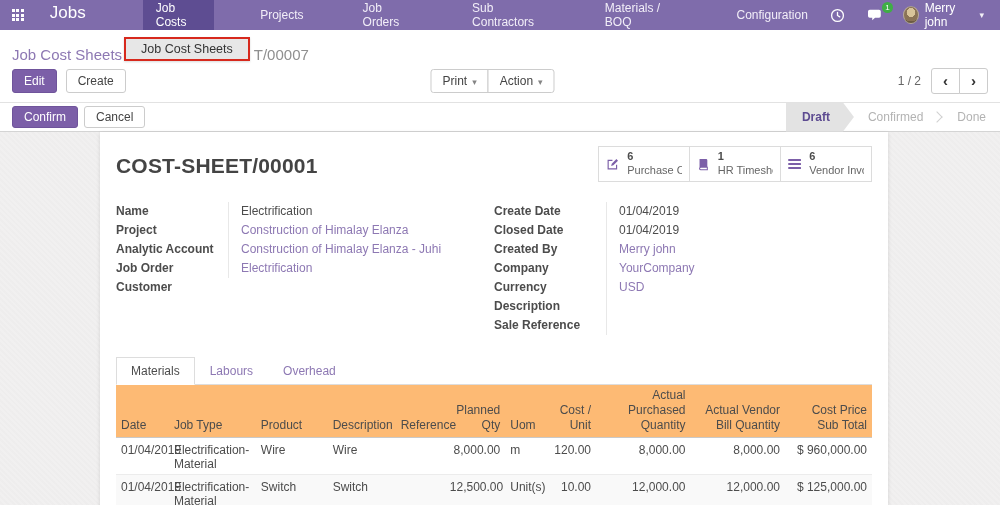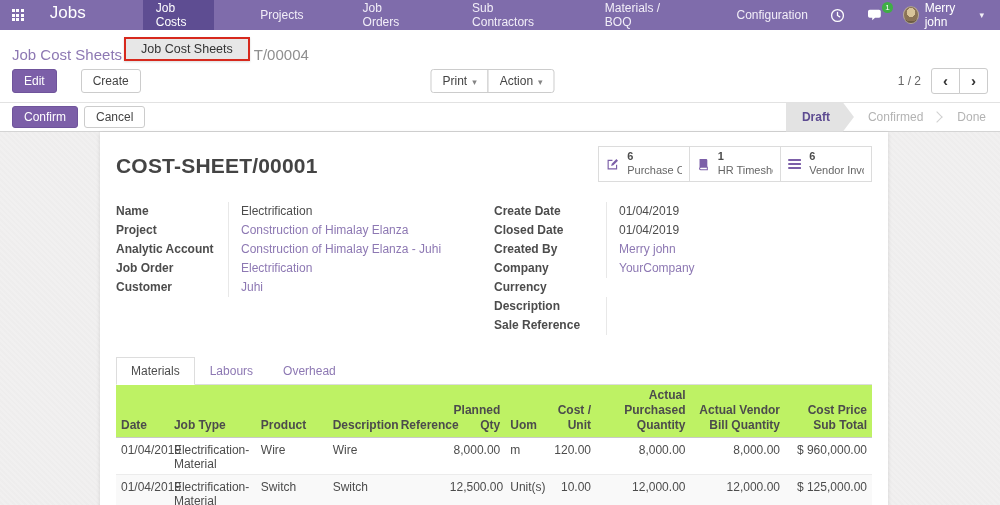--- a/index.html
+++ b/index.html
@@ -26,21 +26,21 @@
   
   .control-panel { background:#fff; border-bottom:1px solid #e2e2e2; padding:5px 12px 8px; }
   .breadcrumb-row { display:flex; align-items:flex-end; height:28px; }
   .bc-link { color:#8d78b3; font-size:15px; cursor:pointer; }
   .bc-overlay { display:inline-block; background:#e7e7e7; border:2px solid #d7291d; padding:3px 15px; font-size:12.5px; color:#333; margin:0 4px 2px 2px; box-shadow:0 1px 2px rgba(0,0,0,.15); }
   .bc-tail { color:#8f8f8f; font-size:15px; }
   .cp-buttons { display:flex; align-items:center; margin-top:4px; position:relative; height:27px; }
   .btn { font-size:12px; border-radius:3px; padding:4px 11px; cursor:pointer; border:1px solid transparent; background:#fff; color:#444; font-family:inherit; }
   .btn-primary { background:#7c5fa8; color:#fff; border-color:#6f549b; }
   .btn-default { border-color:#ccc; }
-  .cp-left { display:flex; gap:24px; }
+  .cp-left { display:flex; gap:9px; }
   .cp-center { position:absolute; left:50%; transform:translateX(-56%); display:flex; }
   .btn-group .btn { border-radius:0; }
   .btn-group { display:flex; }
   .btn-group .btn:first-child { border-radius:3px 0 0 3px; }
   .btn-group .btn:last-child { border-radius:0 3px 3px 0; margin-left:-1px; }
   .btn .caret { color:#777; margin-left:5px; font-size:9px; }
   .cp-right { margin-left:auto; display:flex; align-items:center; gap:10px; }
   .pager-value { color:#666; }
   .pager-btn { width:29px; height:26px; font-size:15px; font-weight:bold; color:#333; display:flex; align-items:center; justify-content:center; padding:0; }
 
@@ -70,21 +70,21 @@
   .field-row { display:flex; min-height:19px; align-items:flex-start; }
   .field-label { width:112px; font-weight:bold; font-size:12px; color:#4c4c4c; padding:2px 0; flex-shrink:0; }
   .field-value { flex:1; border-left:1px solid #e8e8e8; padding:2px 0 2px 12px; font-size:12px; color:#4c4c4c; min-height:19px; }
   .field-value.link { color:#8d78b3; cursor:pointer; }
 
   .tabs { margin-top:22px; display:flex; border-bottom:1px solid #ddd; }
   .tab { padding:6px 14px; font-size:12px; color:#8d78b3; cursor:pointer; border:1px solid transparent; margin-bottom:-1px; }
   .tab.active { color:#4c4c4c; background:#fff; border-color:#ddd #ddd #fff; }
 
   table.list { width:100%; border-collapse:collapse; table-layout:fixed; font-size:12px; }
-  table.list th { background:#bef264; font-weight:bold; color:#4c4c4c; text-align:left; vertical-align:bottom; padding:3px 5px 4px; line-height:1.25; border-bottom:1px solid #c9c9c9;margin-top:8px; }
+  table.list th { background:#fdba74; font-weight:normal; color:#4c4c4c; text-align:left; vertical-align:bottom; padding:3px 5px 4px; line-height:1.25; border-bottom:1px solid #c9c9c9;margin-top:8px; }
   table.list th.num, table.list td.num { text-align:right; }
   table.list td { padding:5px 5px 2px; vertical-align:top; line-height:1.2; border-top:1px solid #ececec; color:#4c4c4c; }
   table.list tbody tr:first-child td { border-top:none; }
   table.list tbody tr:nth-child(even) { background:#f9f9f9; }
 </style>
 </head>
 <body>
 
 <header class="navbar">
   <div class="apps-btn">
@@ -127,21 +127,21 @@
       <span class="user-name">Merry john</span>
       <span class="caret">▾</span>
     </span>
   </div>
 </header>
 
 <div class="control-panel">
   <div class="breadcrumb-row">
     <span class="bc-link">Job Cost Sheets</span>
     <span class="bc-overlay">Job Cost Sheets</span>
-    <span class="bc-tail">T/00004</span>
+    <span class="bc-tail">T/00007</span>
   </div>
   <div class="cp-buttons">
     <div class="cp-left">
       <button class="btn btn-primary">Edit</button>
       <button class="btn btn-default">Create</button>
     </div>
     <div class="cp-center btn-group">
       <button class="btn btn-default"><span>Print</span><span class="caret">▾</span></button>
       <button class="btn btn-default"><span>Action</span><span class="caret">▾</span></button>
     </div>
@@ -220,21 +220,20 @@
         <div class="field-row">
           <span class="field-label">Analytic Account</span>
           <span class="field-value link">Construction of Himalay Elanza - Juhi</span>
         </div>
         <div class="field-row">
           <span class="field-label">Job Order</span>
           <span class="field-value link">Electrification</span>
         </div>
         <div class="field-row">
           <span class="field-label">Customer</span>
-          <span class="field-value link">Juhi</span>
         </div>
       </div>
       <div class="group">
         <div class="field-row">
           <span class="field-label">Create Date</span>
           <span class="field-value">01/04/2019</span>
         </div>
         <div class="field-row">
           <span class="field-label">Closed Date</span>
           <span class="field-value">01/04/2019</span>
@@ -242,20 +241,21 @@
         <div class="field-row">
           <span class="field-label">Created By</span>
           <span class="field-value link">Merry john</span>
         </div>
         <div class="field-row">
           <span class="field-label">Company</span>
           <span class="field-value link">YourCompany</span>
         </div>
         <div class="field-row">
           <span class="field-label">Currency</span>
+          <span class="field-value link">USD</span>
         </div>
         <div class="field-row">
           <span class="field-label">Description</span>
           <span class="field-value"></span>
         </div>
         <div class="field-row">
           <span class="field-label">Sale Reference</span>
           <span class="field-value"></span>
         </div>
       </div>

